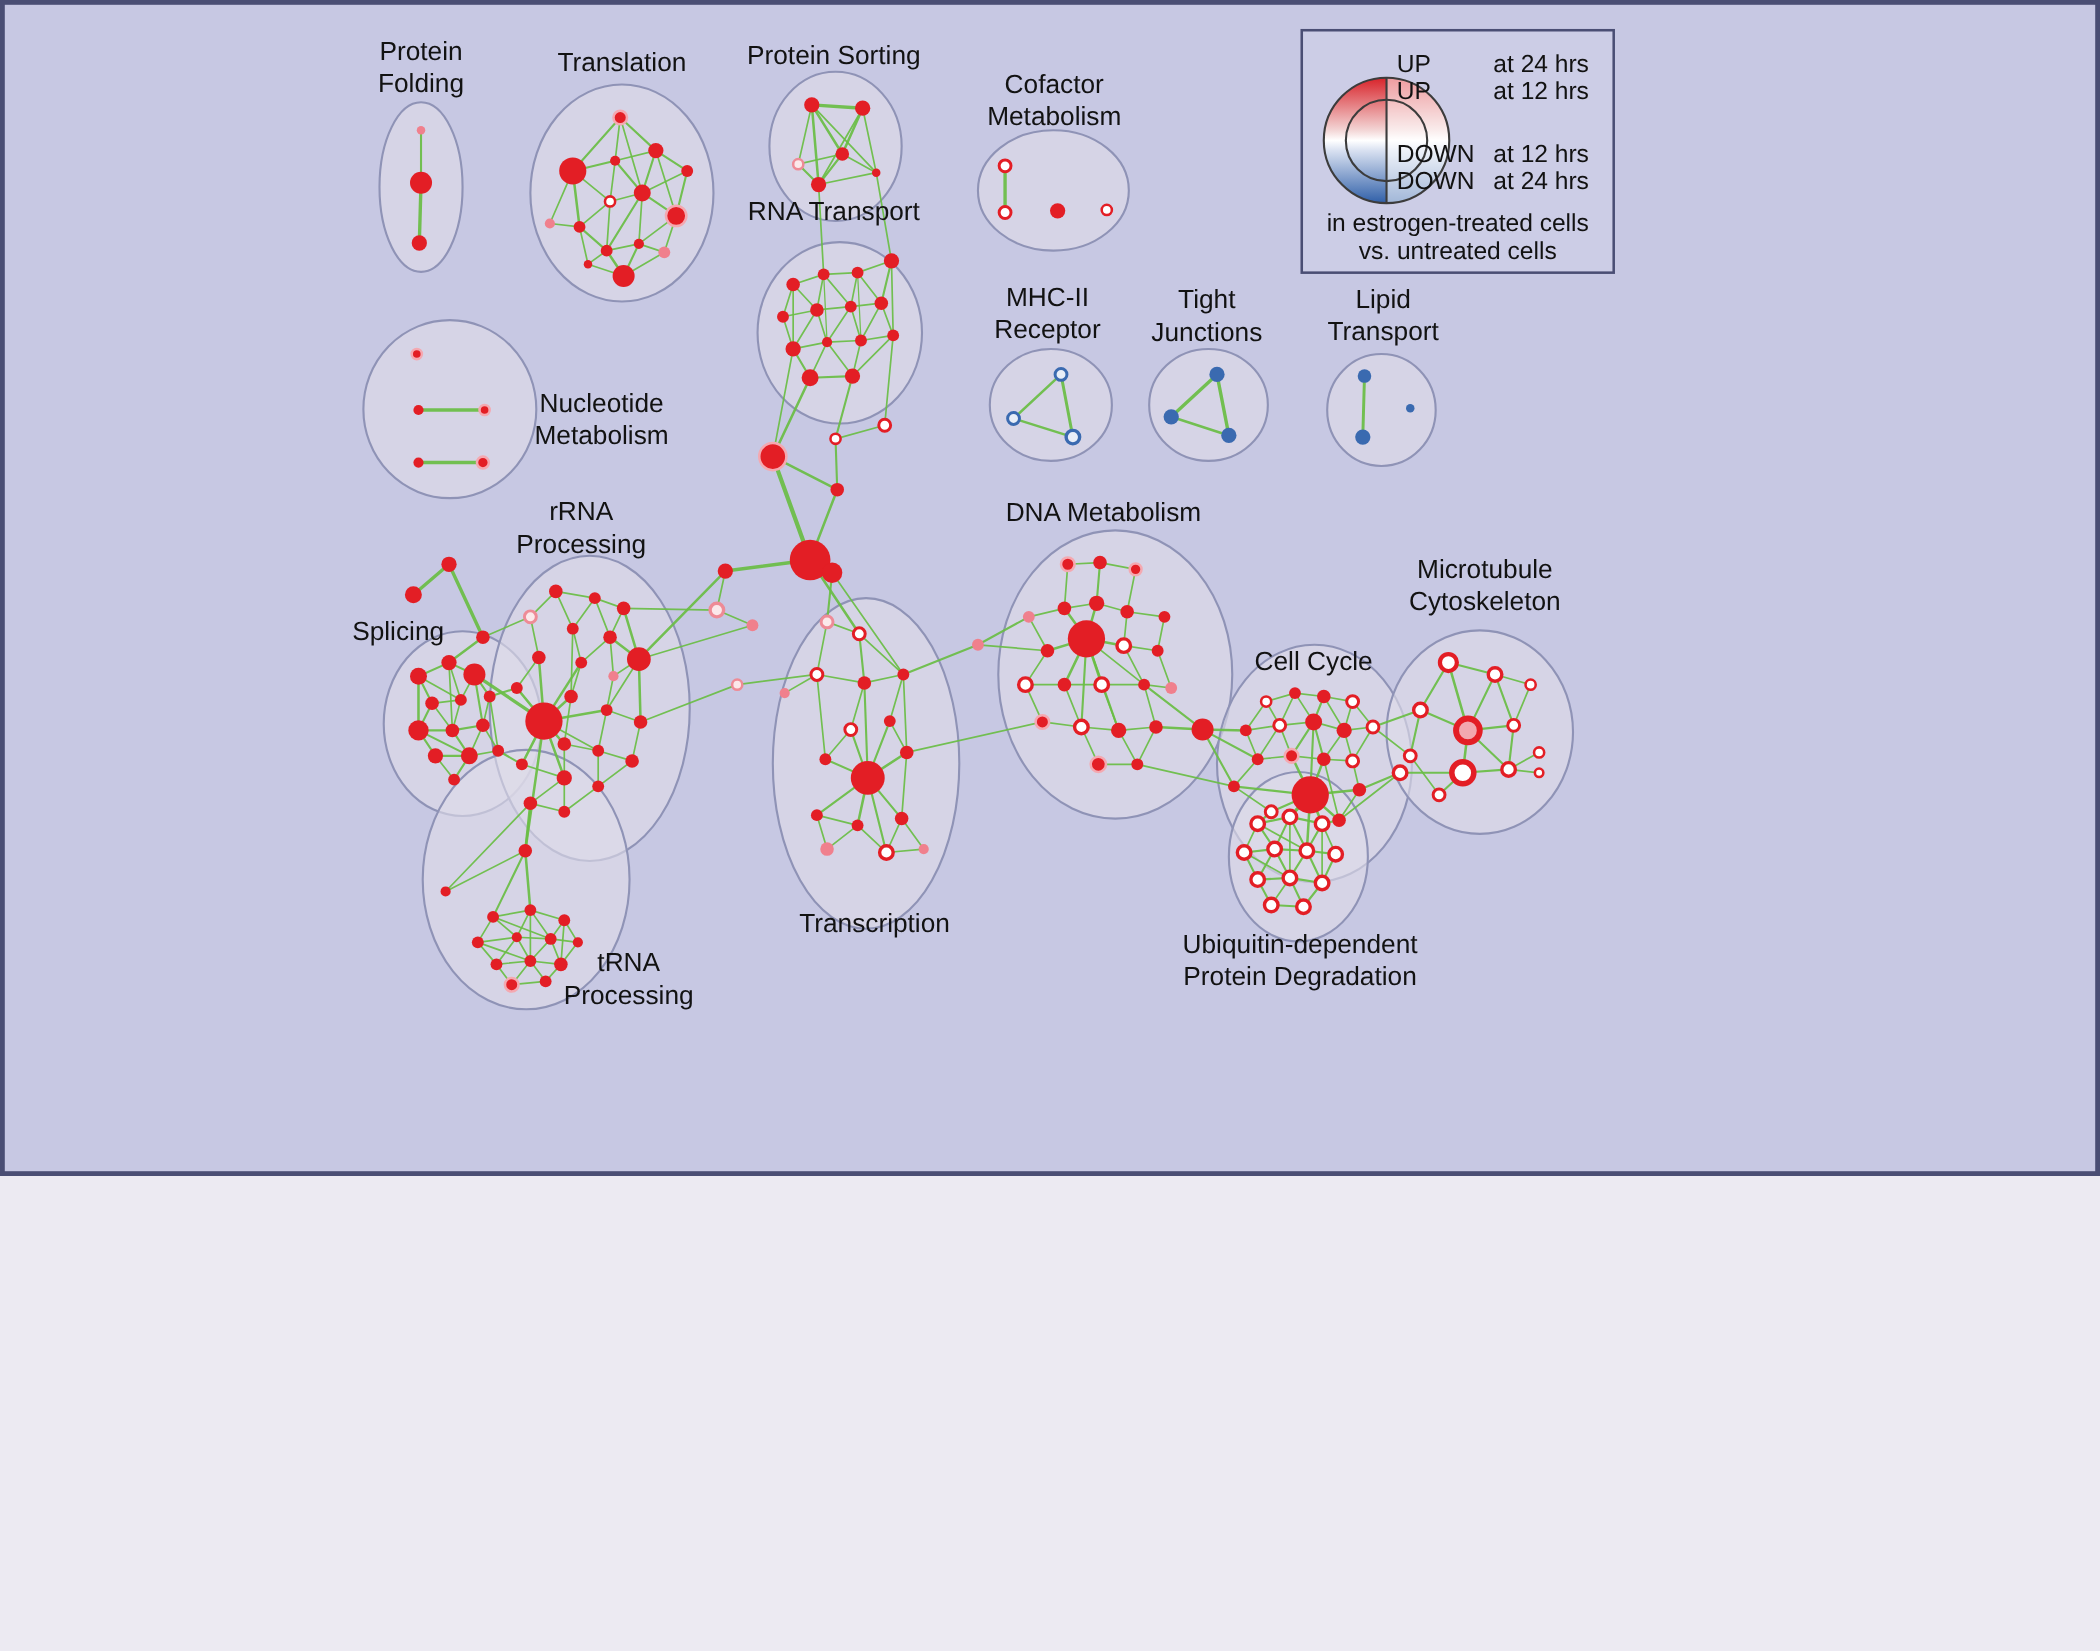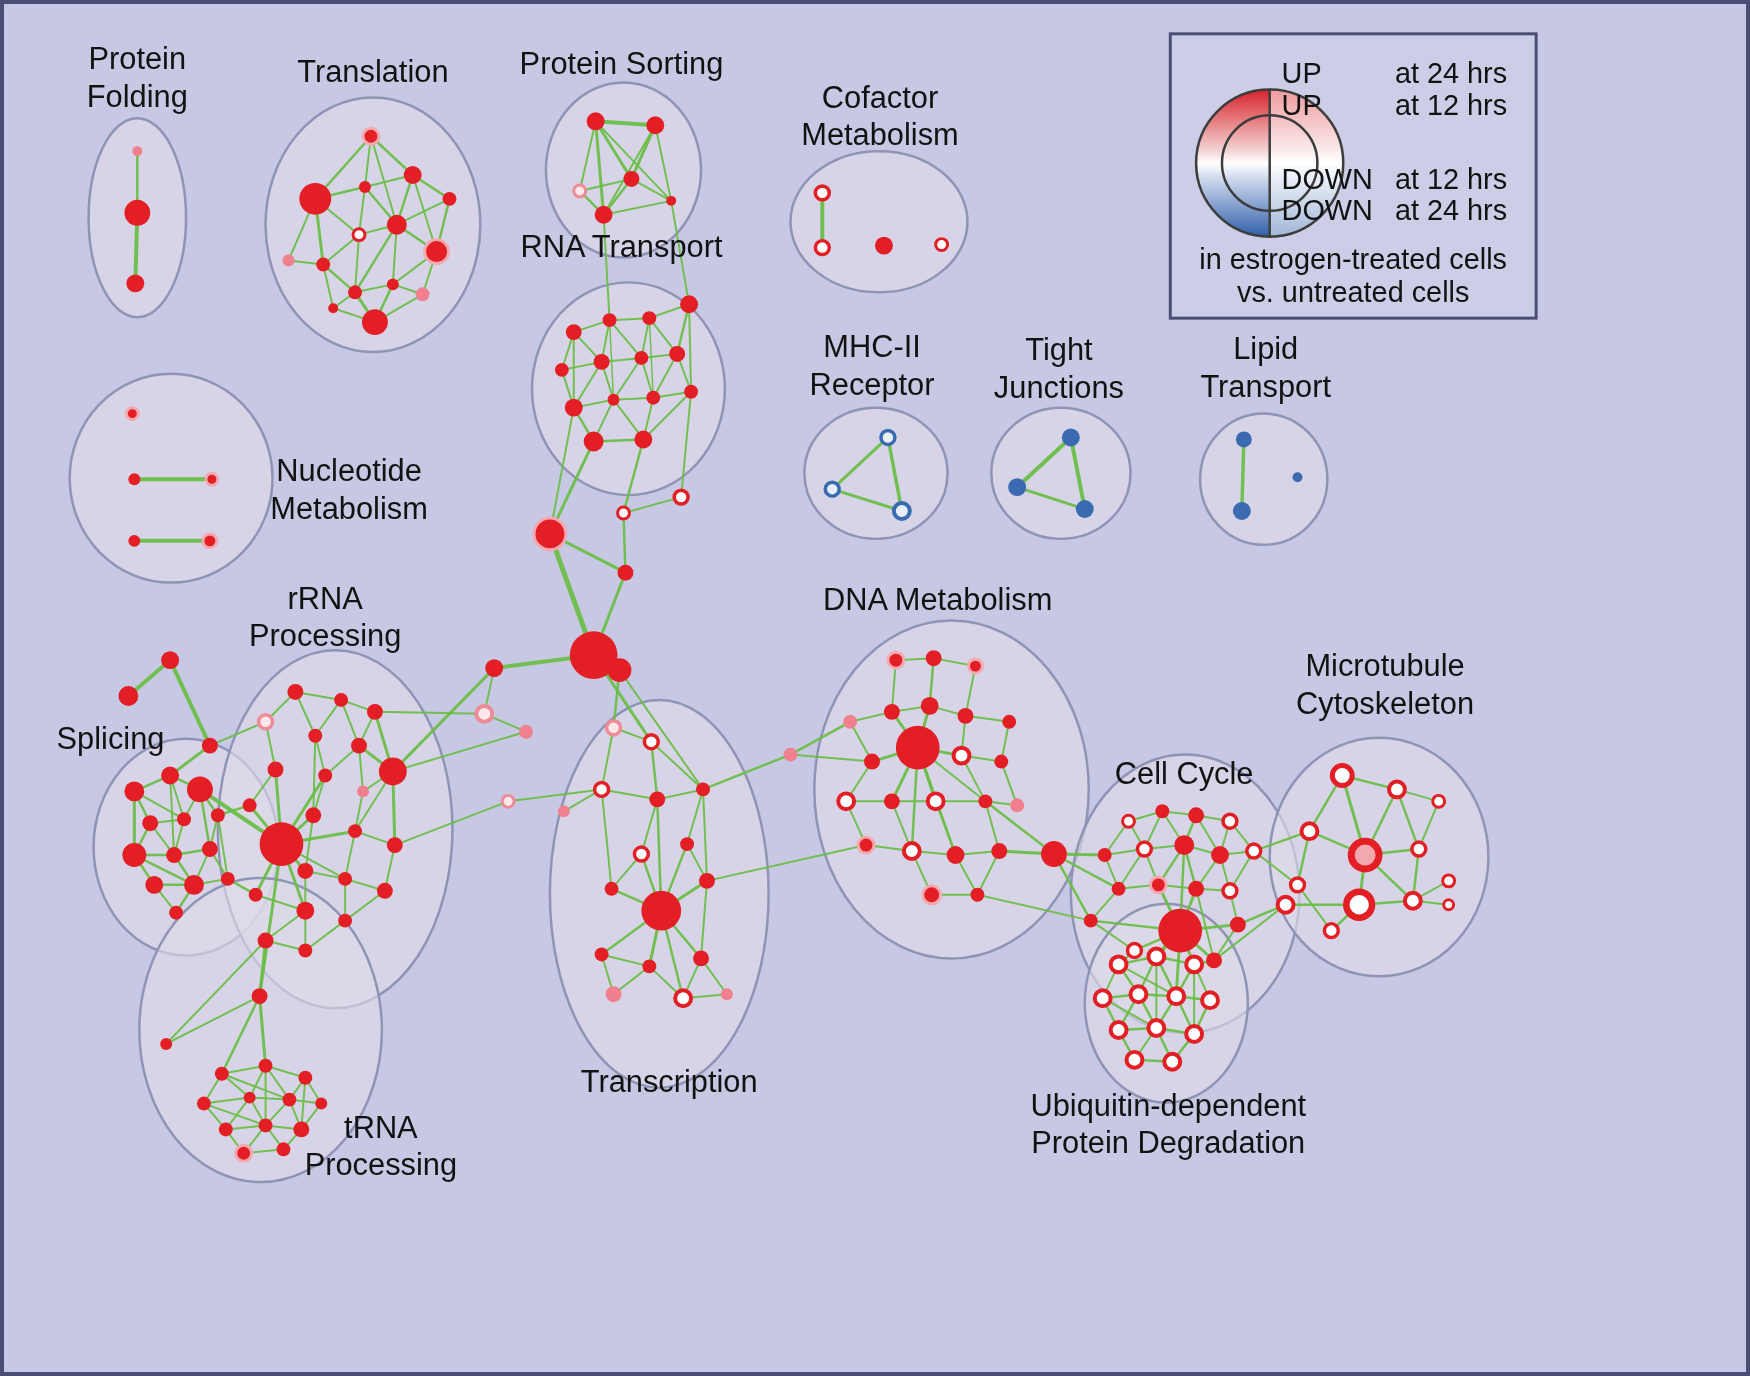--- a/index.html
+++ b/index.html
@@ -1,16 +1,16 @@
 <!DOCTYPE html>
 <html><head>
 <meta charset="utf-8">
 <style>
   html,body{margin:0;padding:0;background:#eceaf2;}
-  .figure{position:relative;width:1750px;height:1376px;background:#c7c8e3;
+  .figure{position:relative;width:1750px;height:980px;background:#c7c8e3;
           border:4px solid #4a4e74;box-sizing:border-box;overflow:hidden;}
   svg{width:100%;height:100%;display:block;}
   .cluster-ellipse{fill:#dedce8;fill-opacity:.62;stroke:#8f93b6;stroke-width:2.5;}
   .net-edge{stroke-linecap:round;opacity:.92;}
   .cluster-label{font-family:"Liberation Sans",sans-serif;font-size:31px;fill:#121212;
                  text-anchor:middle;dominant-baseline:middle;}
   .legend-text{font-family:"Liberation Sans",sans-serif;font-size:29px;fill:#121212;
                dominant-baseline:middle;}
   .legend-caption{text-anchor:middle;}
 </style>

